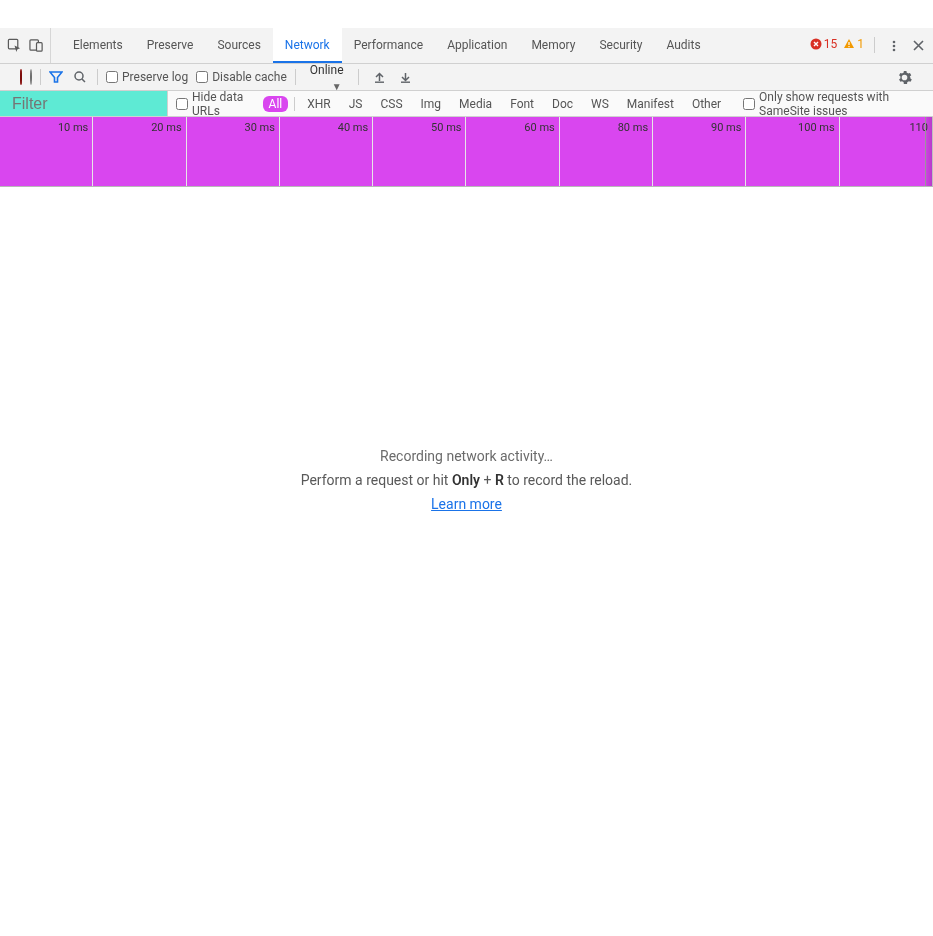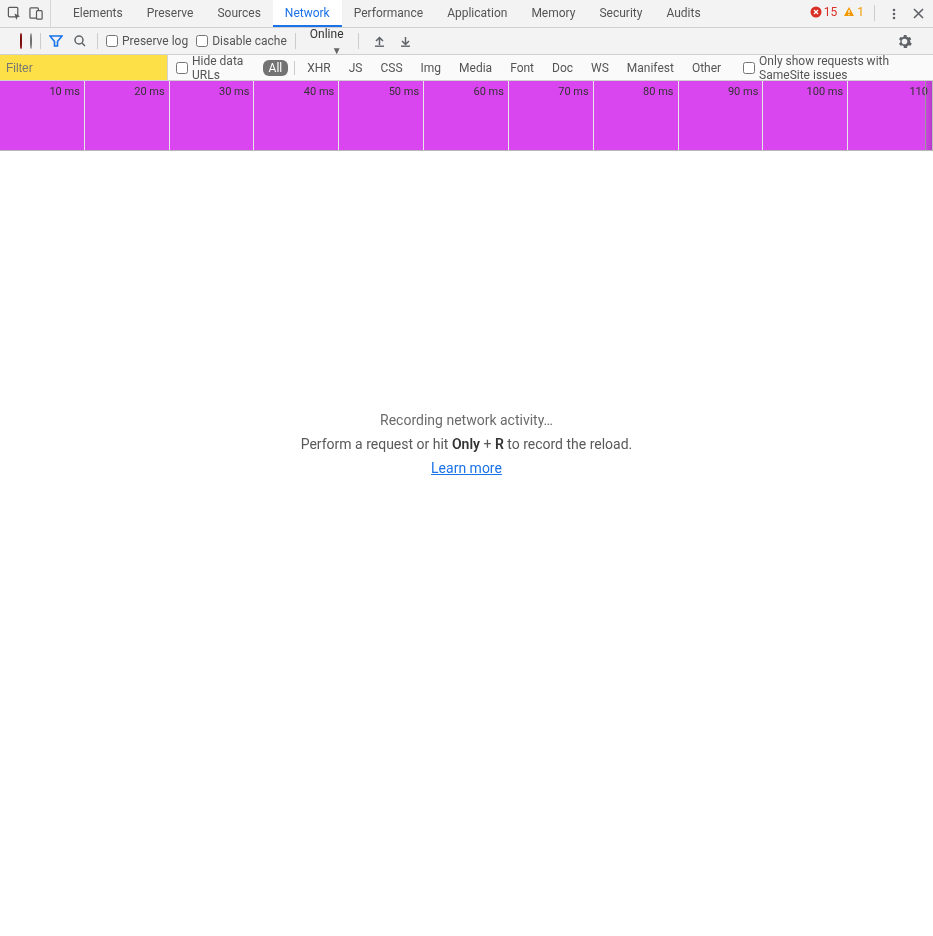--- a/index.html
+++ b/index.html
@@ -10,26 +10,27 @@
     background: #fff;
     width: 933px;
     height: 936px;
     overflow: hidden;
   }
 
   
   .tabbar {
     display: flex;
     align-items: center;
-    height: 28px;
+    height: 36px;
     border-bottom: 1px solid #d0d0d0;
     background: #f3f3f3;
     padding: 0 6px;
     gap: 4px;
     position: relative;
+    margin-top: 28px;
   }
   .tabbar .left-icons { display: flex; gap: 6px; align-items: center; padding-right: 6px; border-right: 1px solid #d6d6d6; height: 100%; }
   .devtools-icon { width: 16px; height: 16px; display: flex; align-items: center; justify-content: center; color: #5a5a5a; }
   .tabs { display: flex; align-items: stretch; height: 100%; margin-left: 6px; }
   .tab {
     padding: 0 12px;
     display: flex;
     align-items: center;
     color: #555;
     cursor: default;
@@ -79,29 +80,29 @@
     background:#fafafa;
     font-size:12px;
     color:#555;
     gap:8px;
   }
   .filter-input {
     border:none;
     border-right:1px solid #d0d0d0;
     height:100%;
     width:168px;
-    padding:0 6px;
-    font-size:12px;
+    padding:0 12px;
+    font-size:16px;
     color:#777;
-    background:#fde047;
+    background:#5eead4;
     outline:none;
   }
   .type-pills { display:flex; align-items:center; gap:6px; }
   .pill { padding:1px 6px; border-radius:6px; color:#555; cursor:default; }
-  .pill.active { background:#737373; color:#fff;text-align:right; }
+  .pill.active { background:#d946ef; color:#fff;text-align:right; }
   .pill-sep { width:1px; height:14px; background:#ccc; }
 
   
   .ruler {
     height:70px;
     border-bottom:1.5px solid #b8b8b8;
     display:flex;
     position:relative;
     background:#d946ef;
   }
@@ -297,23 +298,20 @@
     <div class="ruler-col">
       <span class="lbl">40 ms</span>
     </div>
     <div class="ruler-col">
       <span class="lbl">50 ms</span>
     </div>
     <div class="ruler-col">
       <span class="lbl">60 ms</span>
     </div>
     <div class="ruler-col">
-      <span class="lbl">70 ms</span>
-    </div>
-    <div class="ruler-col">
       <span class="lbl">80 ms</span>
     </div>
     <div class="ruler-col">
       <span class="lbl">90 ms</span>
     </div>
     <div class="ruler-col">
       <span class="lbl">100 ms</span>
     </div>
     <div class="ruler-col">
       <span class="lbl">110</span>

